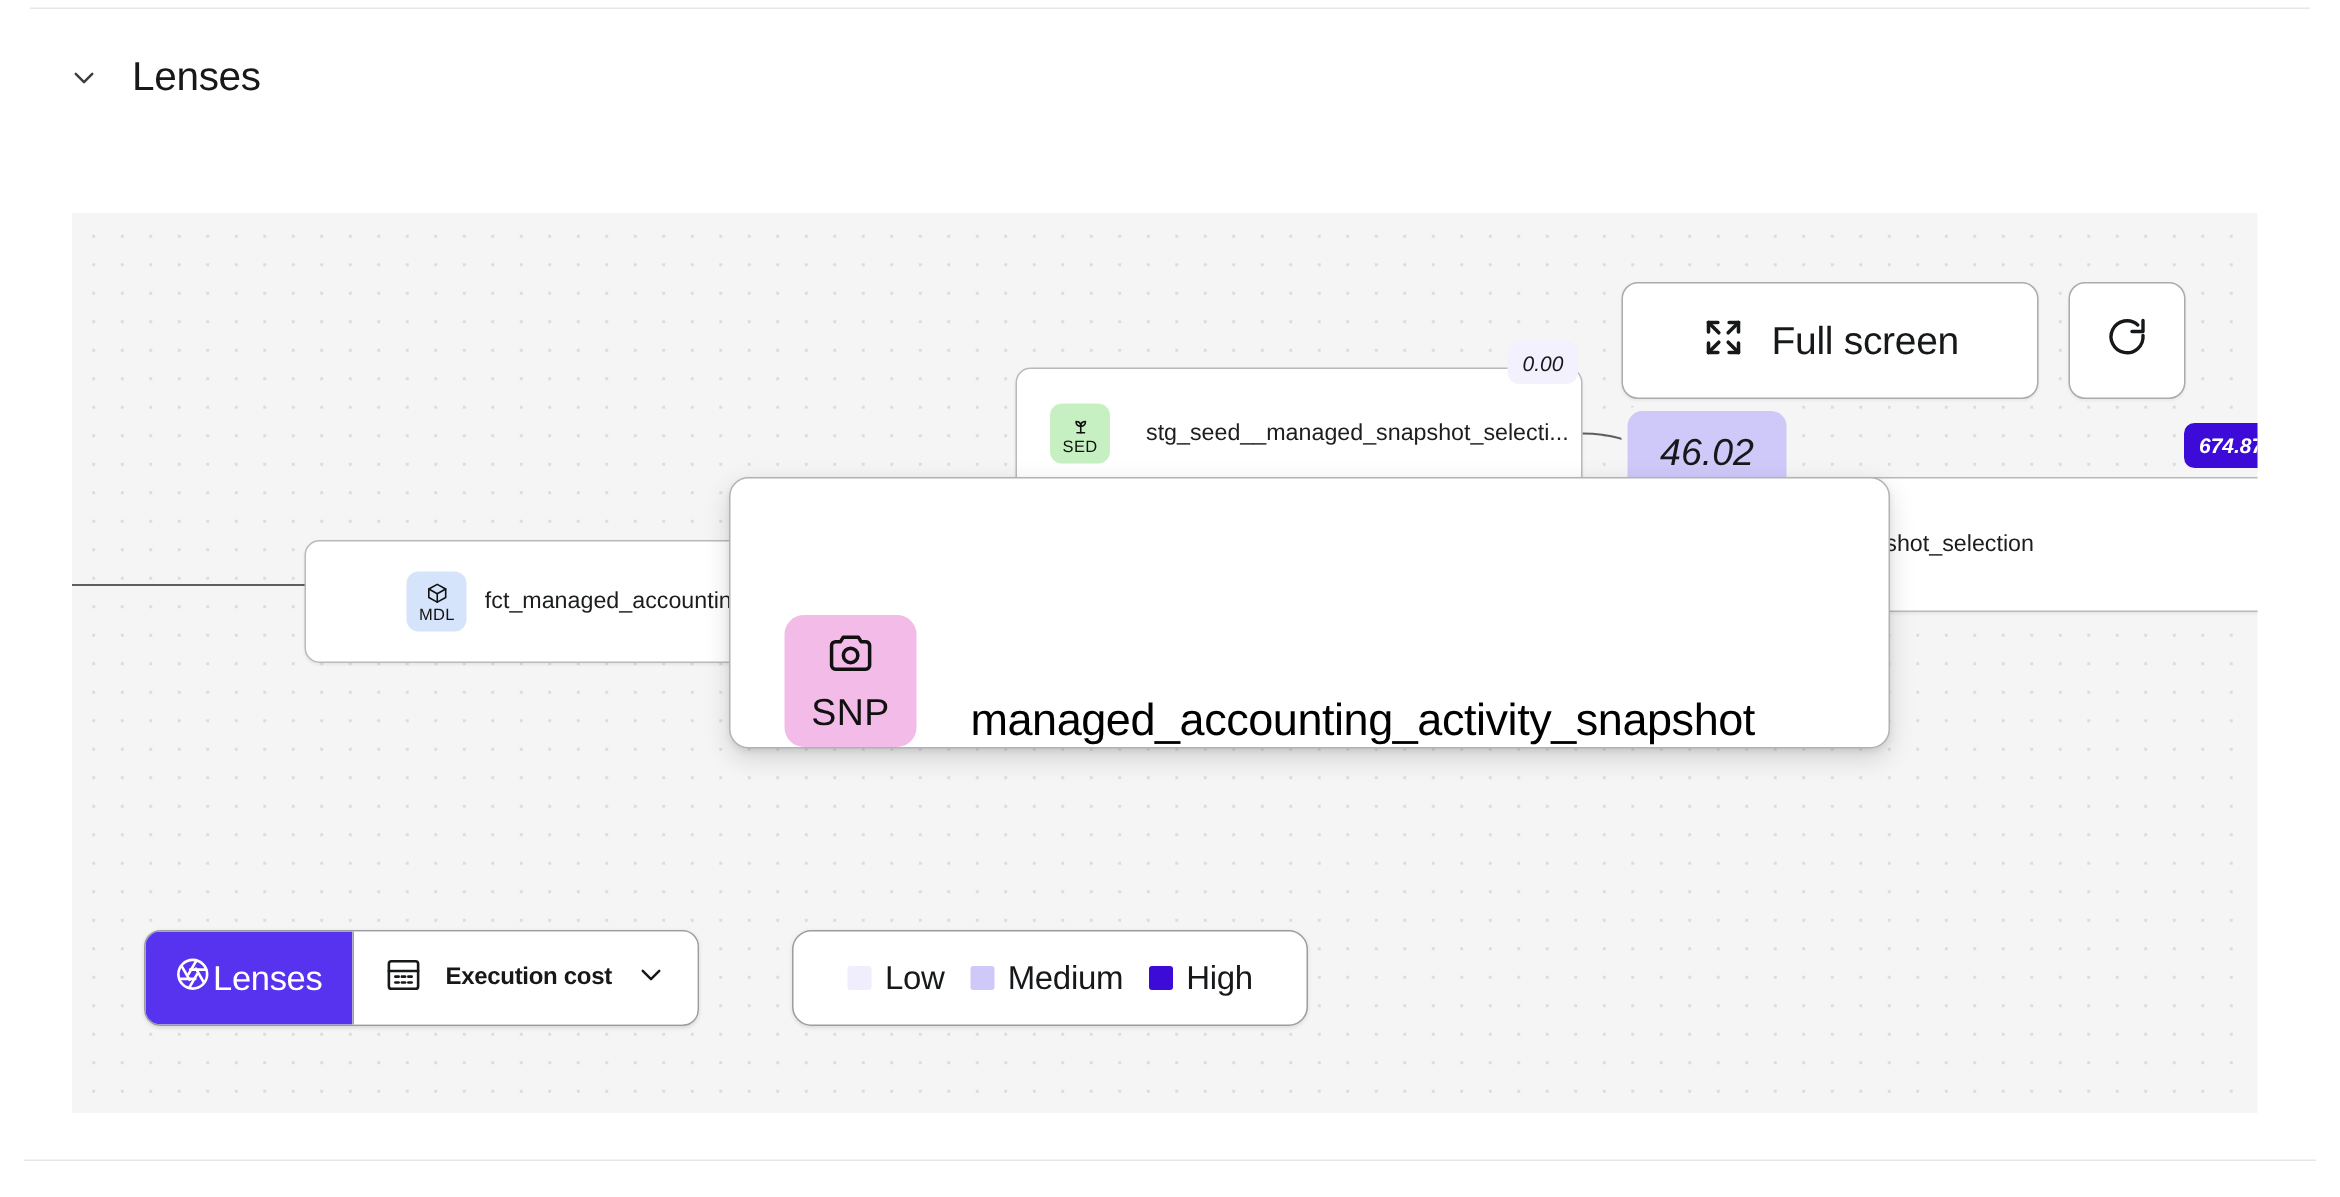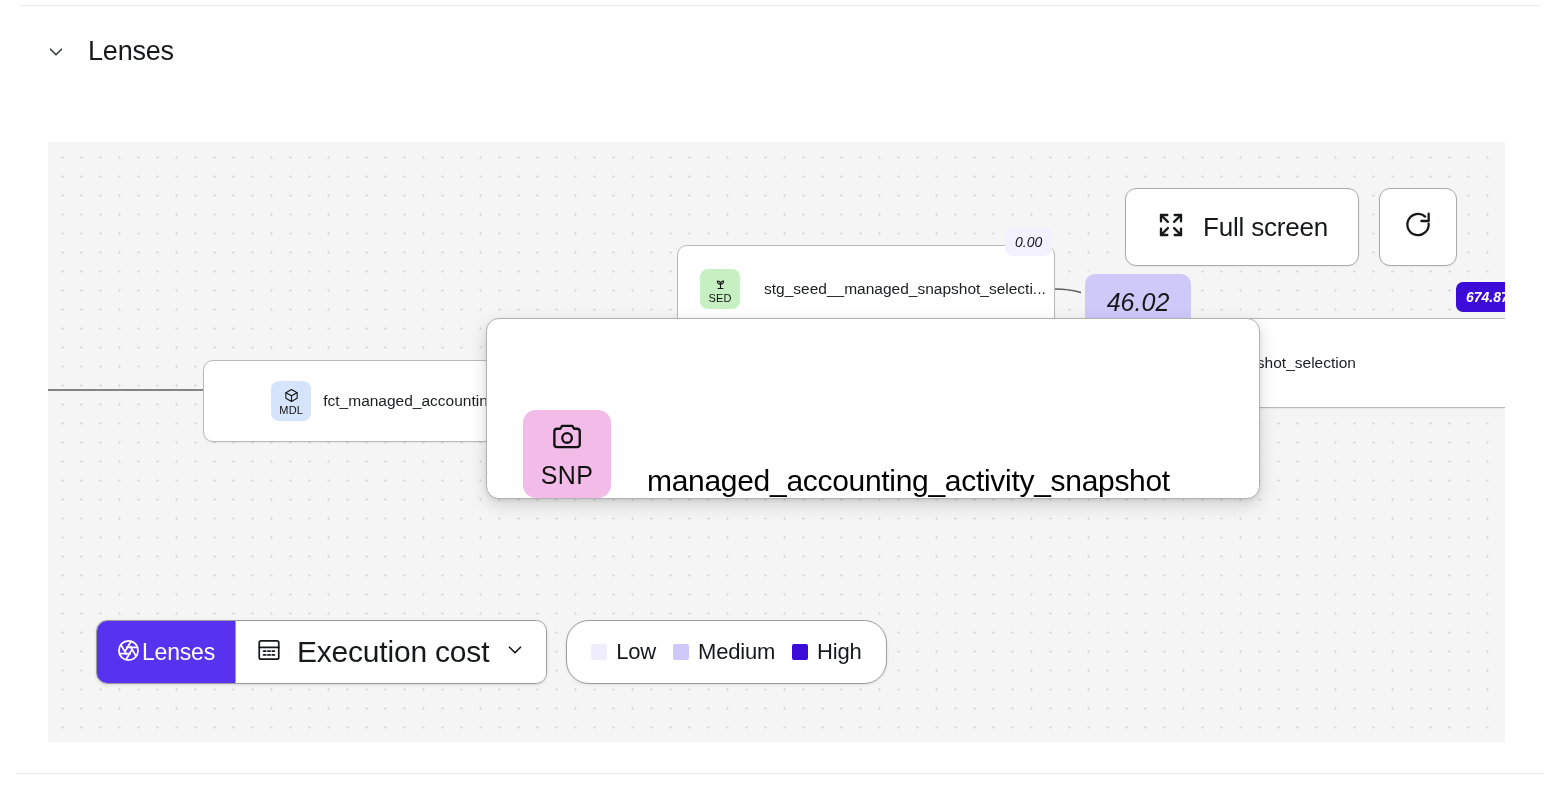--- a/index.html
+++ b/index.html
@@ -104,21 +104,21 @@
   .graph-toolbar {
     position: absolute; right: 48px; top: 46px;
     display: flex; align-items: center; gap: 20px; z-index: 7;
   }
   .tb-btn {
     background: #ffffff; border: 1px solid #a9abad; border-radius: 11px;
     height: 78px; display: flex; align-items: center; justify-content: center;
     gap: 17px; color: #16181a;
     box-shadow: 0 1px 2px rgba(0,0,0,0.05);
   }
-  #btn-fullscreen { width: 234px; padding: 0 22px; }
+  #btn-fullscreen { width: 278px; padding: 0 22px; }
   #btn-fullscreen .label { font-size: 26px; font-weight: 500; letter-spacing: -0.2px; }
   #btn-refresh { width: 78px; }
 
   
   .bottom-bar {
     position: absolute; left: 48px; bottom: 58px;
     display: flex; align-items: center; gap: 19px; z-index: 7;
   }
   .lens-group {
     display: flex; align-items: stretch; height: 64px;
@@ -131,28 +131,29 @@
     display: flex; align-items: center; gap: 1px;
     padding: 0 20px 0 19px;
   }
   .lenses-btn .label { font-size: 23px; font-weight: 500; letter-spacing: -0.2px; }
   .lens-select {
     background: #ffffff; color: #16181a;
     display: flex; align-items: center; gap: 15px;
     padding: 0 20px 0 20px;
     border-left: 1px solid #9a9ca0;
   }
-  .lens-select .label { font-size: 30px; font-weight: 400; letter-spacing: -0.2px; }
+  .lens-select .label { font-size: 16px; font-weight: 700; letter-spacing: -0.2px; }
 
   .legend {
     height: 64px; background: #ffffff;
-    border: 1px solid #9a9ca0; border-radius: 23px;
+    border: 1px solid #9a9ca0; border-radius: 13px;
     display: flex; align-items: center; gap: 17px;
-    padding: 0 24px;
+    padding: 0 36px;
     box-shadow: 0 1px 3px rgba(0,0,0,0.10);
+    margin-left: 43px;
   }
   .legend-item { display: flex; align-items: center; gap: 9px; }
   .legend-swatch { width: 16px; height: 16px; border-radius: 2px; }
   .legend-label { font-size: 22px; color: #16181a; letter-spacing: -0.2px; }
 
   
   .tooltip-card {
     position: absolute; left: 486px; top: 318px;
     width: 774px; height: 181px;
     background: #ffffff;

